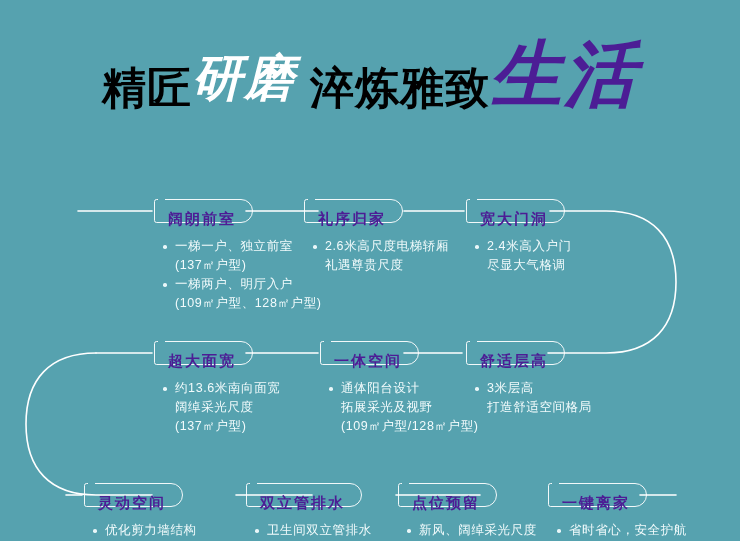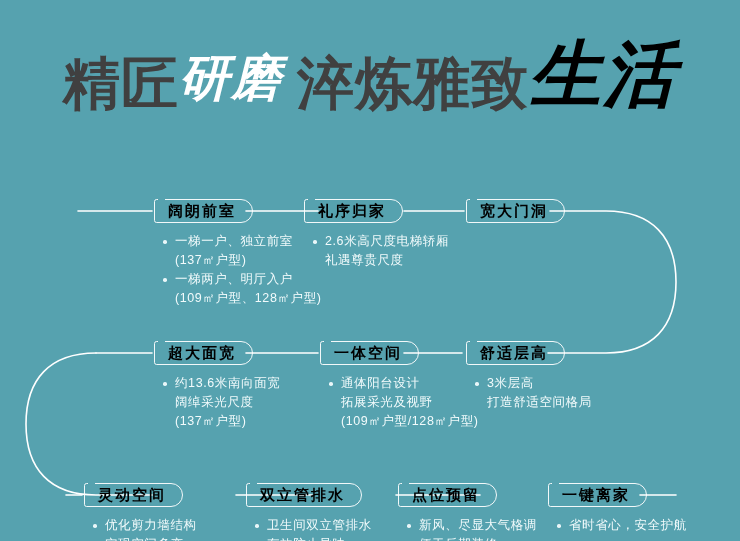--- a/index.html
+++ b/index.html
@@ -15,56 +15,56 @@
   
   .headline{
     position:absolute;left:0;top:34px;width:740px;
     text-align:center;
     white-space:nowrap;
     line-height:1;
     pointer-events:none;
   }
   .headline span{display:inline-block;vertical-align:baseline;}
   .h-reg{
-    font-size:57px;font-weight:700;color:#404040;
+    font-size:44px;font-weight:700;color:#000000;
     letter-spacing:1px;
     position:relative;top:8px;
   }
   .h-cal{
     font-family:"DejaVu Serif","Liberation Serif",serif;
     font-size:50px;font-weight:700;font-style:italic;color:#ffffff;
     letter-spacing:2px;
     position:relative;top:0px;
   }
   .h-cal2{
     font-family:"DejaVu Serif","Liberation Serif",serif;
-    font-size:72px;font-weight:700;font-style:italic;color:#000000;
+    font-size:72px;font-weight:700;font-style:italic;color:#4c1d95;
     letter-spacing:2px;
     position:relative;top:4px;
   }
   .h-gap{width:14px;display:inline-block;}
 
   
   #flow-lines{position:absolute;left:0;top:0;width:740px;height:541px;}
 
   
   .card{position:absolute;}
   .pill{
     position:relative;
     display:inline-block;
     height:24px;
     box-sizing:border-box;
-    padding:0 16px 0 13px;
+    padding:8px 16px 0 13px;
     border:1.4px solid rgba(255,255,255,.92);
     border-radius:3px 14px 14px 3px;
     line-height:22px;
     font-size:15px;
     font-weight:700;
     letter-spacing:2px;
-    color:#000000;
+    color:#4c1d95;
     white-space:nowrap;
     background:transparent;
   }
   
   .pill::before{
     content:"";
     position:absolute;left:3px;top:-2px;height:3px;width:7px;
     background:#56a2af;
   }
   .bullets{margin:9px 0 0 8px;}
@@ -127,20 +127,24 @@
   <div class="card" style="left:304px;top:199px;">
     <div class="pill">礼序归家</div>
     <div class="bullets">
       <div class="bl dot">2.6米高尺度电梯轿厢</div>
       <div class="bl sub">礼遇尊贵尺度</div>
     </div>
   </div>
 
   <div class="card" style="left:466px;top:199px;">
     <div class="pill">宽大门洞</div>
+    <div class="bullets">
+      <div class="bl dot">2.4米高入户门</div>
+      <div class="bl sub">尽显大气格调</div>
+    </div>
   </div>
 
   <div class="card" style="left:154px;top:341px;">
     <div class="pill">超大面宽</div>
     <div class="bullets">
       <div class="bl dot">约13.6米南向面宽</div>
       <div class="bl sub">阔绰采光尺度</div>
       <div class="bl sub">(137㎡户型)</div>
     </div>
   </div>
@@ -174,21 +178,21 @@
     <div class="pill">双立管排水</div>
     <div class="bullets">
       <div class="bl dot">卫生间双立管排水</div>
       <div class="bl sub">有效防止异味</div>
     </div>
   </div>
 
   <div class="card" style="left:398px;top:483px;">
     <div class="pill">点位预留</div>
     <div class="bullets">
-      <div class="bl dot">新风、尽显大气格调</div>
+      <div class="bl dot">新风、阔绰采光尺度</div>
       <div class="bl sub">便于后期装修</div>
     </div>
   </div>
 
   <div class="card" style="left:548px;top:483px;">
     <div class="pill">一键离家</div>
     <div class="bullets">
       <div class="bl dot">省时省心，安全护航</div>
     </div>
   </div>

